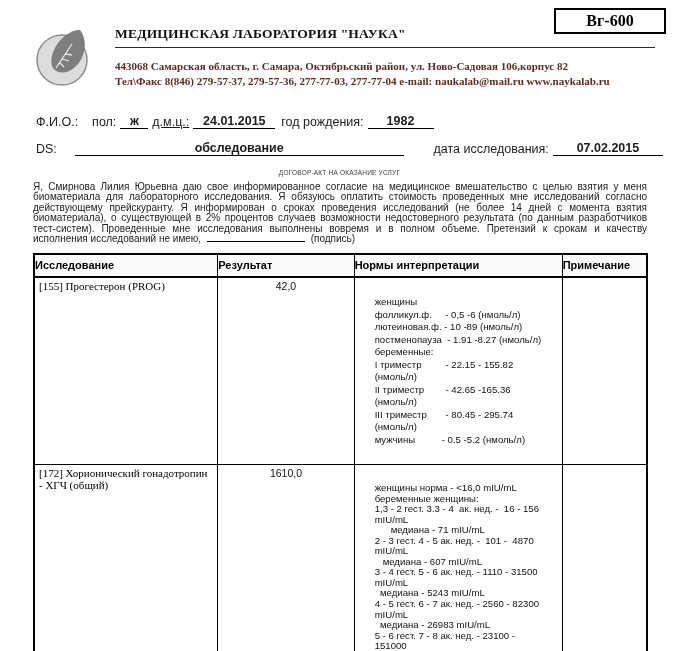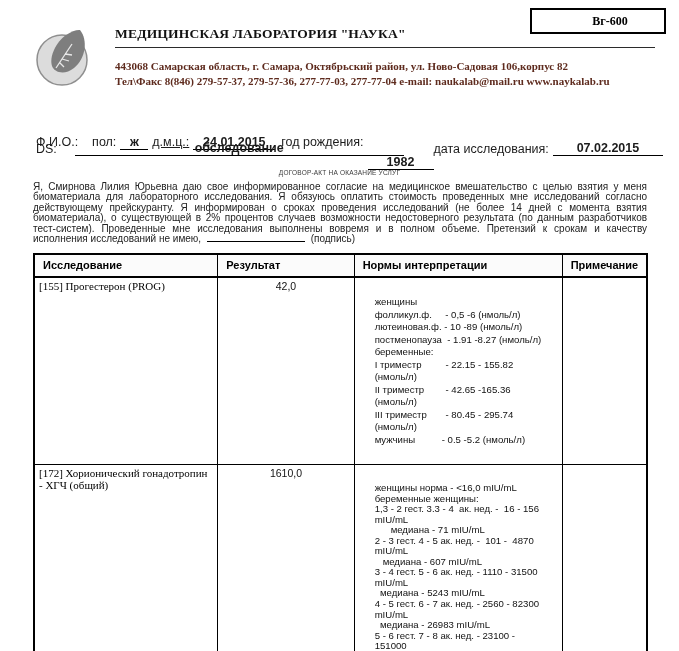--- a/index.html
+++ b/index.html
@@ -1,21 +1,21 @@
 <!DOCTYPE html>
 <html><head>
 <meta charset="utf-8">
 <style>
   html,body{margin:0;padding:0;background:#fff;}
   #page{position:relative;width:679px;height:651px;background:#fff;overflow:hidden;
         font-family:"Liberation Sans","DejaVu Sans",sans-serif;color:#111;}
   
   .code-box{position:absolute;top:8px;right:13px;width:108px;height:22px;border:2px solid #000;
             display:flex;align-items:center;justify-content:center;
-            font-family:"Liberation Serif","DejaVu Serif",serif;font-weight:bold;font-size:12px;color:#000;padding-left:24px;}
+            font-family:"Liberation Serif","DejaVu Serif",serif;font-weight:bold;font-size:16px;color:#000;}
   
   .header{position:absolute;top:26px;left:36px;right:24px;display:flex;}
   .logo{width:58px;height:62px;flex:0 0 auto;}
   .head-right{margin-left:21px;flex:1;}
   .lab-title{font-family:"Liberation Serif","DejaVu Serif",serif;font-weight:bold;font-size:13.5px;color:#121212;letter-spacing:.2px;}
   .title-rule{border:none;border-top:1.5px solid #2b2b2b;margin:5px 0 0 0;}
   .address{margin-top:11px;font-family:"Liberation Serif","DejaVu Serif",serif;font-size:11px;
            line-height:14.5px;color:#5e2b1e;font-weight:bold;}
   
   .prow{position:absolute;left:36px;right:16px;display:flex;align-items:center;font-size:12.5px;color:#1c1c1c;}
@@ -29,21 +29,21 @@
                  font-size:6.5px;color:#3a3a3a;letter-spacing:.2px;}
   .consent{position:absolute;top:182px;left:33px;width:614px;
            font-family:Liberation Sans, sans-serif;font-size:10px;line-height:10.4px;
            text-align:justify;color:#222;}
   .sig-blank{display:inline-block;width:98px;border-bottom:1px solid #000;height:6px;margin:0 3px;}
   
   table.results{position:absolute;top:253px;left:33px;width:615px;border-collapse:collapse;
                 border:2px solid #000;table-layout:fixed;}
   table.results th,table.results td{border:1px solid #000;vertical-align:top;padding:2px 4px;}
   table.results th{font-size:11px;font-weight:bold;text-align:left;background:#fbfbfb;
-                   border-bottom:2px solid #000;padding:4px 4px 5px 8px;color:#000;}
+                   border-bottom:2px solid #000;padding:4px 4px 5px 0;color:#000;}
   .col-name{width:182px;} .col-res{width:135px;} .col-norm{width:206px;} .col-note{width:84px;}
   td.cell-name{font-family:"Liberation Serif","DejaVu Serif",serif;font-size:11px;vertical-align:middle;color:#000;margin-top:23px;}
   td.cell-res{font-size:10.5px;text-align:center;vertical-align:middle;color:#111;}
   td.cell-norm{font-size:9.6px;color:#111;}
   .norm-pre{white-space:pre-wrap;margin:16px;font-family:inherit;}
   .lh-r1{line-height:12.5px;}
   .lh-r2{line-height:10.55px;}
 </style>
 </head>
 <body>
@@ -70,21 +70,21 @@
     </div>
   </div>
 
   <div class="prow row-fio">
     <span class="lbl">Ф.И.О.:</span>
     <span class="lbl" style="padding-left:10px;">пол:</span>
     <span class="blank v-center" style="width:28px;">ж</span>
     <span class="lbl" style="padding-left:4px;text-decoration:underline;">д.м.ц.:</span>
     <span class="blank v-center" style="width:82px;">24.01.2015</span>
     <span class="lbl" style="padding-left:6px;">год рождения:</span>
-    <span class="blank v-center" style="width:66px;margin-top:41px;">1982</span>
+    <span class="blank v-center" style="width:66px;">1982</span>
   </div>
 
   <div class="prow row-ds">
     <span class="lbl">DS:</span>
     <span class="blank v-center" style="width:352px;margin-left:14px;">обследование</span>
     <span class="lbl" style="padding-left:6px;margin-left:24px;">дата исследования:</span>
     <span class="blank v-center" style="width:118px;">07.02.2015</span>
   </div>
 
   <div class="contract-head">ДОГОВОР-АКТ НА ОКАЗАНИЕ УСЛУГ</div>

